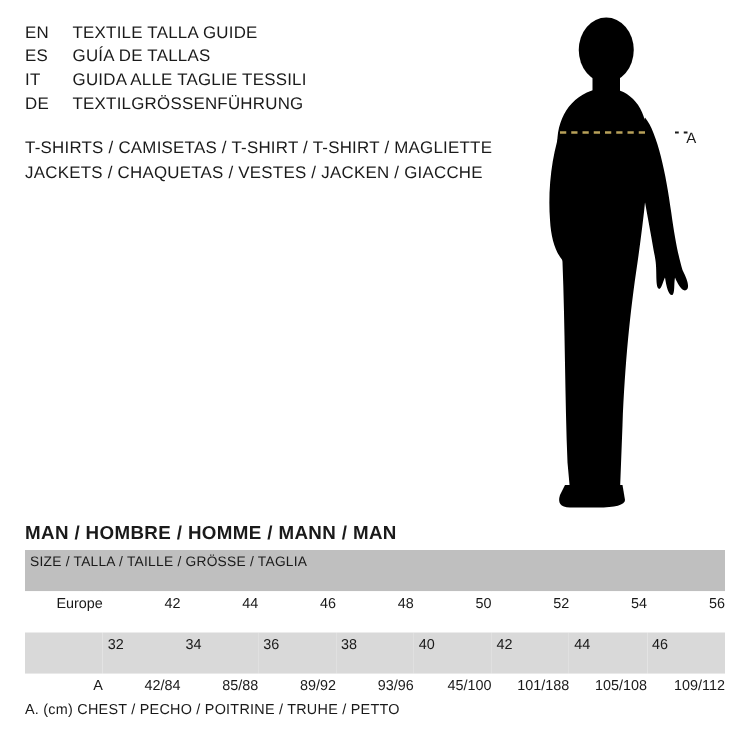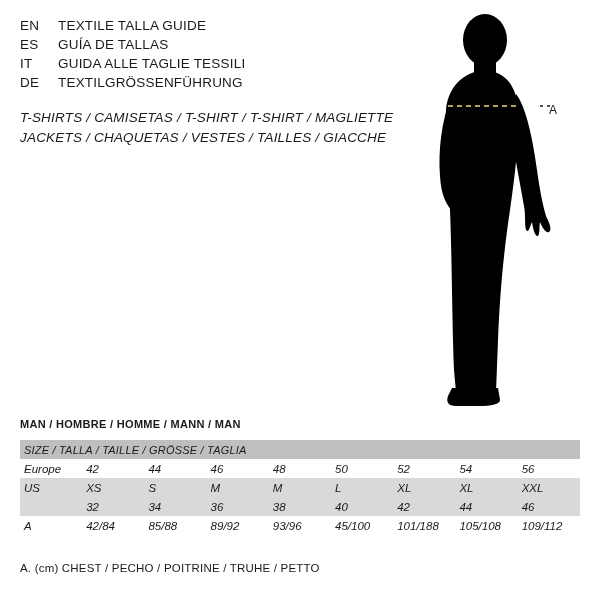--- a/index.html
+++ b/index.html
@@ -44,21 +44,20 @@
     color: #1a1a1a;
     white-space: nowrap;
   }
 
   
   .cat-block {
     position: absolute;
     left: 20px;
     top: 110px;
     width: 420px;
-    font-style: italic;
   }
   .cat-line {
     font-size: 13.5px;
     letter-spacing: 0.2px;
     height: 20px;
     white-space: nowrap;
     color: #1a1a1a;
   }
 
   
@@ -79,56 +78,56 @@
     font-size: 12px;
     color: #1a1a1a;
     letter-spacing: 0.5px;
   }
 
   
   .man-title {
     position: absolute;
     left: 20px;
     top: 418px;
-    font-size: 11px;
+    font-size: 15px;
     font-weight: bold;
     letter-spacing: 0.3px;
     color: #1a1a1a;
     white-space: nowrap;
   }
   .table-wrap {
     position: absolute;
     left: 20px;
     top: 440px;
     width: 560px;
   }
   table.size-table {
     border-collapse: collapse;
     width: 560px;
     table-layout: fixed;
     font-size: 11.5px;
   }
   table.size-table td {
     height: 19px;
-    padding: 0 0 0 4px;
+    padding: 0 0 14px 4px;
     color: #1a1a1a;
     white-space: nowrap;
     vertical-align: middle;
-    font-style: italic;
   }
   tr.row-head td {
     background: #bfbfbf;
     font-size: 11px;
     letter-spacing: 0.2px;
   }
   tr.row-shade td {
     background: #d9d9d9;
   }
   tr.row-plain td {
     background: #ffffff;
+    text-align: right;
   }
   .col-label { width: 78px; }
   .col-val { width: 60px; margin-left: 23px; }
 
   .footnote {
     position: absolute;
     left: 20px;
     top: 550px;
     font-size: 11.5px;
     letter-spacing: 0.2px;
@@ -156,21 +155,21 @@
       <span class="lang-text">GUIDA ALLE TAGLIE TESSILI</span>
     </div>
     <div class="lang-row">
       <span class="lang-code">DE</span>
       <span class="lang-text">TEXTILGRÖSSENFÜHRUNG</span>
     </div>
   </div>
 
   <div class="cat-block">
     <div class="cat-line">T-SHIRTS / CAMISETAS / T-SHIRT / T-SHIRT / MAGLIETTE</div>
-    <div class="cat-line">JACKETS / CHAQUETAS / VESTES / TAILLES / GIACCHE</div>
+    <div class="cat-line">JACKETS / CHAQUETAS / VESTES / JACKEN / GIACCHE</div>
   </div>
 
   <div class="figure-wrap">
     <svg class="figure-svg" width="200" height="400" viewBox="0 0 200 400">
 
       <ellipse cx="85" cy="30" rx="22" ry="26" fill="#000000"></ellipse>
 
       <rect x="74" y="50" width="22" height="14" fill="#000000"></rect>
 
       <path d="M85 60
@@ -225,31 +224,20 @@
           <td class="col-val">42</td>
           <td class="col-val">44</td>
           <td class="col-val">46</td>
           <td class="col-val">48</td>
           <td class="col-val">50</td>
           <td class="col-val">52</td>
           <td class="col-val">54</td>
           <td class="col-val">56</td>
         </tr>
         <tr class="row-shade">
-          <td class="col-label">US</td>
-          <td class="col-val">XS</td>
-          <td class="col-val">S</td>
-          <td class="col-val">M</td>
-          <td class="col-val">M</td>
-          <td class="col-val">L</td>
-          <td class="col-val">XL</td>
-          <td class="col-val">XL</td>
-          <td class="col-val">XXL</td>
-        </tr>
-        <tr class="row-shade">
           <td class="col-label"></td>
           <td class="col-val">32</td>
           <td class="col-val">34</td>
           <td class="col-val">36</td>
           <td class="col-val">38</td>
           <td class="col-val">40</td>
           <td class="col-val">42</td>
           <td class="col-val">44</td>
           <td class="col-val">46</td>
         </tr>

